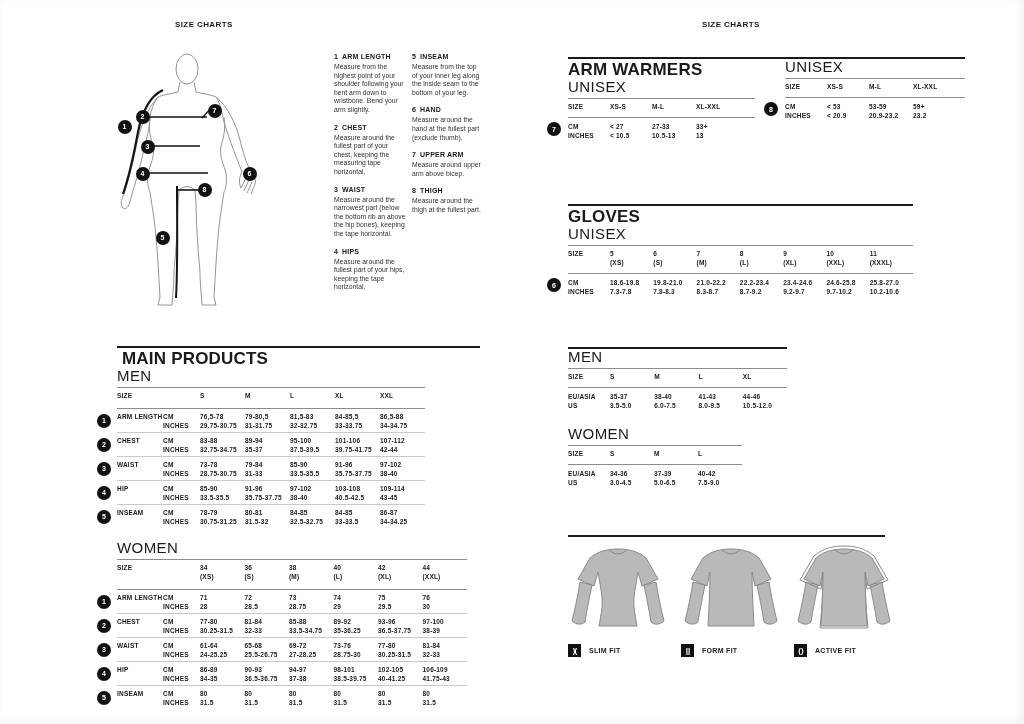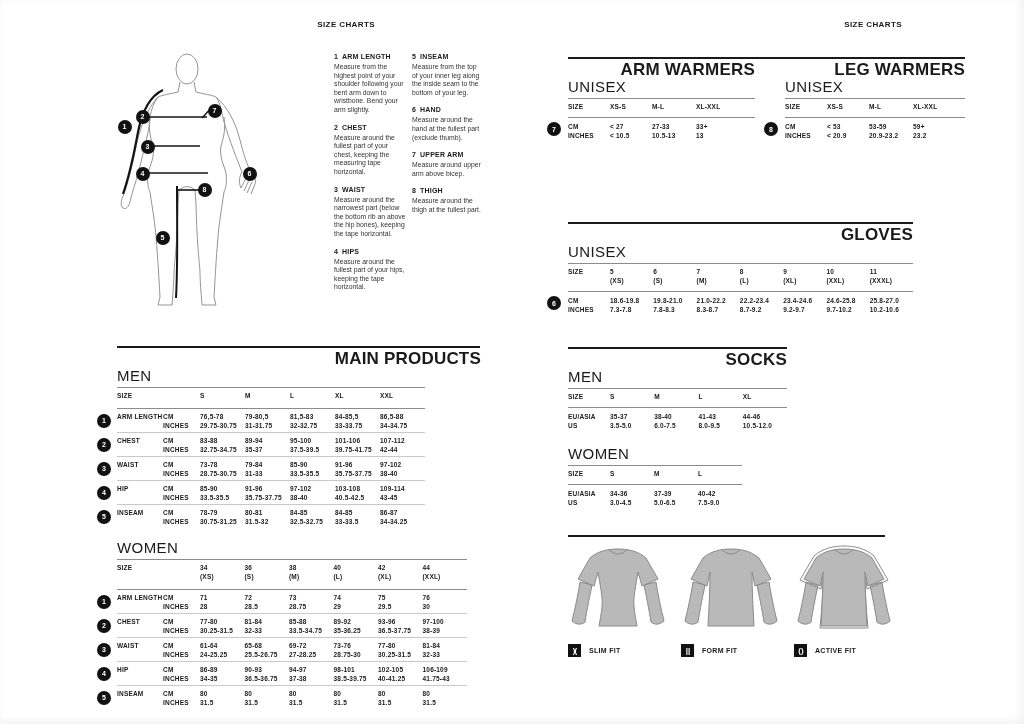--- a/index.html
+++ b/index.html
@@ -3,25 +3,25 @@
 <meta charset="utf-8">
 <style>
   * { margin:0; padding:0; box-sizing:border-box; }
   html,body { background:#fff; }
   .page {
     position:relative; width:1024px; height:724px; background:#fff;
     font-family:"Liberation Sans", sans-serif; color:#1a1a1a; overflow:hidden;
     box-shadow: inset -3px -3px 8px rgba(0,0,0,0.06);
   }
   .abs { position:absolute; }
-  .page-hdr { font-size:8px; font-weight:700; letter-spacing:.4px; text-align:right; width:200px; }
+  .page-hdr { font-size:8px; font-weight:700; letter-spacing:.4px; text-align:left; width:200px; }
 
   
   .hrule { height:2px; background:#1a1a1a; }
-  .sec-title { font-size:17px; font-weight:700; letter-spacing:.2px; line-height:18px; margin-top:2px;text-align:right; }
+  .sec-title { font-size:17px; font-weight:700; letter-spacing:.2px; line-height:18px; margin-top:2px; }
   .sec-sub   { font-size:15px; font-weight:400; letter-spacing:.4px; line-height:16px; }
 
   
   .rule  { height:1px; background:#8c8c8c; }
   .t-grid { display:grid; }
   .t-hcell, .t-label, .t-cell, .m-label, .m-unit, .m-cell {
     font-size:6.5px; font-weight:700; line-height:9px; letter-spacing:.2px; white-space:nowrap;
   }
   .t-head { padding:3px 0 6px; }
   .t-body { position:relative; padding:4px 0 2px; }
@@ -192,21 +192,20 @@
                 <div class="t-label">INCHES</div>
                 <div class="t-cell">&lt; 10.5</div>
                 <div class="t-cell">10.5-13</div>
                 <div class="t-cell">13</div>
               </div>
               <div class="num-marker">7</div>
             </div>
           </div>
       </div>
       <div style="width:180px;">
-        <div class="sec-title">LEG WARMERS</div>
         <div class="sec-sub">UNISEX</div>
         <div class="utable w-legwarm tbl-gap">
             <div class="rule"></div>
             <div class="t-grid t-head">
               <div class="t-hcell">SIZE</div>
               <div class="t-hcell">XS-S</div>
               <div class="t-hcell">M-L</div>
               <div class="t-hcell">XL-XXL</div>
             </div>
             <div class="rule"></div>
@@ -223,21 +222,21 @@
                 <div class="t-cell">20.9-23.2</div>
                 <div class="t-cell">23.2</div>
               </div>
               <div class="num-marker">8</div>
             </div>
           </div>
       </div>
     </div>
   </div>
 
-  <div class="abs" style="left:568px; top:222px; width:345px;">
+  <div class="abs" style="left:568px; top:204px; width:345px;">
     <div class="hrule"></div>
     <div class="sec-title">GLOVES</div>
     <div class="sec-sub">UNISEX</div>
     <div class="utable w-gloves tbl-gap">
         <div class="rule"></div>
         <div class="t-grid t-head">
           <div class="t-hcell">SIZE</div>
           <div class="t-hcell">
             <div>5</div>
             <div>(XS)</div>
@@ -649,21 +648,20 @@
           <div class="m-cell">
             <div>80</div>
             <div>31.5</div>
           </div>
         </div>
       </div>
   </div>
 
   <div class="abs" style="left:568px; top:347px; width:219px;">
     <div class="hrule"></div>
-    <div class="sec-title">SOCKS</div>
     <div class="sec-sub">MEN</div>
     <div class="utable w-socksm tbl-gap">
         <div class="rule"></div>
         <div class="t-grid t-head">
           <div class="t-hcell">SIZE</div>
           <div class="t-hcell">S</div>
           <div class="t-hcell">M</div>
           <div class="t-hcell">L</div>
           <div class="t-hcell">XL</div>
         </div>

